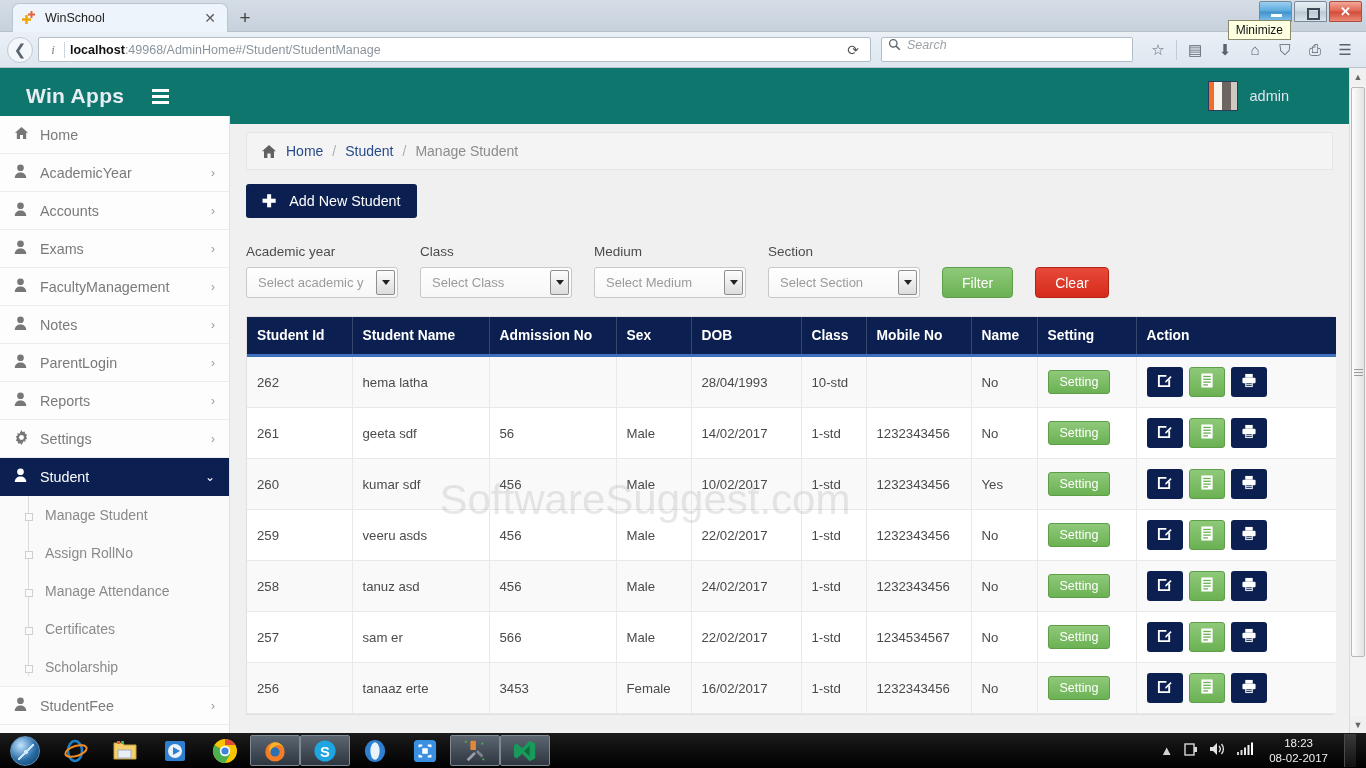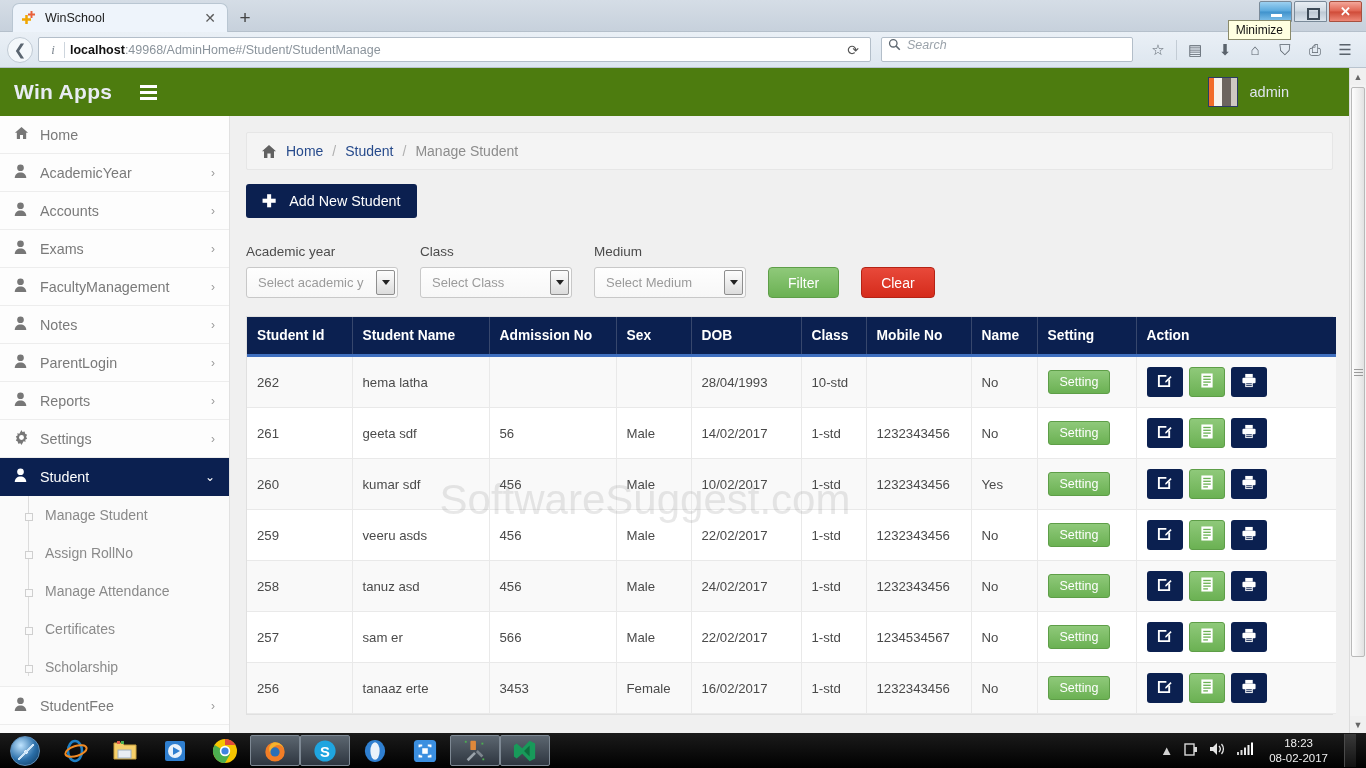--- a/index.html
+++ b/index.html
@@ -95,22 +95,22 @@
   .ticon { width: 28px; height: 26px; display:flex; align-items:center; justify-content:center; color:#5a636c; font-size:15px; }
   .vdiv { width:1px; height:20px; background:#c3ccd5; margin:0 2px; }
 
   
   #page {
     position: absolute; top: 68px; left: 0; right: 17px; bottom: 35px;
     background: #f0f0f0; overflow: hidden;
   }
 
   .topbar {
-    position: absolute; top: 0; left: 0; right: 0; height: 48px;
-    background: #4d7c0f; display: flex; align-items: center;
+    position: absolute; top: 0; left: 0; right: 0; height: 56px;
+    background: #0f766e; display: flex; align-items: center; padding-left: 12px;
   }
   .brand { width: 230px; display: flex; align-items: center; padding-left: 14px; }
   .brand .logo { color: #e8ecf3; font-size: 21px; font-weight: bold; letter-spacing: .3px; }
   .hamburger { margin-left: 28px; color:#fff; display:flex; flex-direction:column; gap:3px; }
   .hamburger i { display:block; width:17px; height:3px; background:#fff; }
   .topbar .spacer { flex: 1; }
   .userbox { display:flex; align-items:center; gap:12px; padding-right: 60px; }
   .avatar {
     width: 30px; height: 30px; background: linear-gradient(90deg,#f26c2a 0 18%, #f6f3ee 18% 48%, #6d655f 48% 78%, #cfc9c2 78%);
     border: 1px solid #2b3c63;
@@ -479,20 +479,27 @@
             <span class="flabel">Class</span>
             <div class="fsel">
               <span class="val">Select Class</span>
               <span class="arrowbox"></span>
             </div>
           </div>
           <div class="fgroup">
             <span class="flabel">Medium</span>
             <div class="fsel">
               <span class="val">Select Medium</span>
+              <span class="arrowbox"></span>
+            </div>
+          </div>
+          <div class="fgroup">
+            <span class="flabel">Section</span>
+            <div class="fsel">
+              <span class="val">Select Section</span>
               <span class="arrowbox"></span>
             </div>
           </div>
           <div class="fbtn filter">Filter</div>
           <div class="fbtn clear">Clear</div>
         </div>
 
       <div class="tablewrap">
         <table>
           <colgroup>

